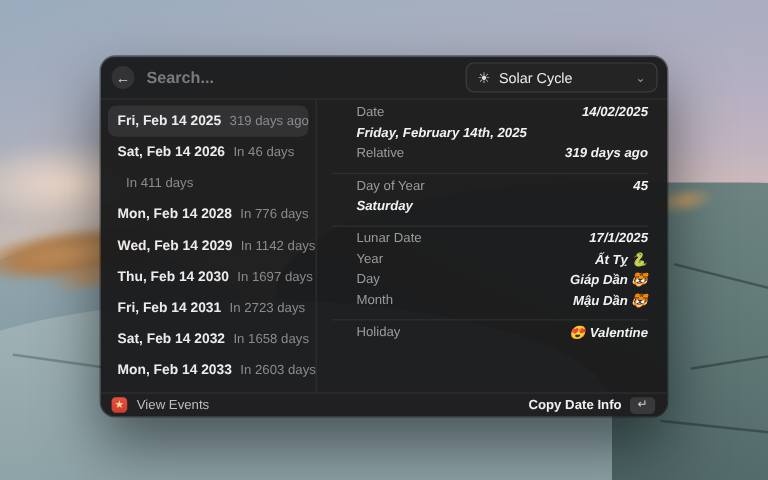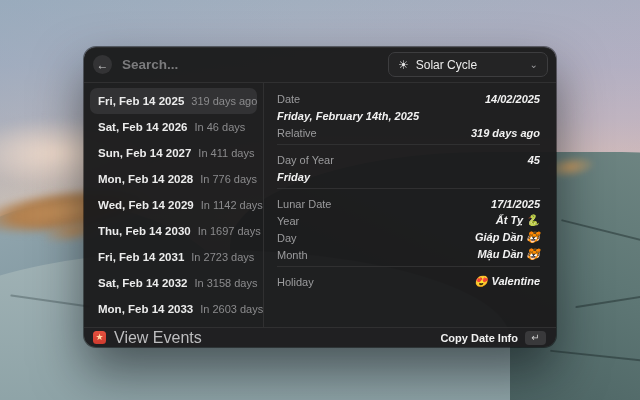--- a/index.html
+++ b/index.html
@@ -60,30 +60,30 @@
   .mode-pill .chev { color:#9a9a9c; font-size:10px; }
 
   .body { flex:1; display:flex; min-height:0; }
   .col-list { width:180px; flex:0 0 180px; border-right:1px solid #303031; padding:5px 6px 0 6px; }
   .row { height:26px; display:flex; align-items:center; padding:0 8px; border-radius:7px; cursor:pointer; }
   .row.selected { background:#323234; }
   .row .t { font-size:11.5px; font-weight:700; color:#ececec; white-space:nowrap; }
   .row .s { font-size:11px; color:#8b8b8d; margin-left:7px; white-space:nowrap; }
 
   .col-detail { flex:1; padding:5px 16px 0 13px; display:flex; flex-direction:column; }
-  .drow { height:17px; display:flex; align-items:flex-end; }
+  .drow { height:17px; display:flex; align-items:flex-start;margin-left:20px; }
   .drow .dl { font-size:11px; color:#9b9b9d; flex:1; }
   .drow .dv { font-size:11px; color:#f2f2f2; font-weight:700; text-align:right;font-style:italic; }
   .dsep { border:none; border-top:1px solid #303031; margin:4.5px 0; }
 
   .ftr { flex:0 0 20px; height:20px; border-top:1px solid #303031; display:flex; align-items:center;
     padding:0 10px 0 9px; background:rgba(34,34,35,.6); }
   .ev-icon { width:13px; height:13px; border-radius:3.5px; background:linear-gradient(180deg,#e4513f,#cf3b2f);
     color:#ffd9a6; font-size:9px; display:flex; align-items:center; justify-content:center; line-height:1; flex:0 0 auto; }
-  .ev-lbl { color:#bdbdbf; font-size:16px; margin-left:8px; cursor:pointer; }
+  .ev-lbl { color:#bdbdbf; font-size:11px; margin-left:8px; cursor:pointer; }
   .spacer { flex:1; }
   .copy-lbl { color:#f0f0f0; font-size:11px; font-weight:700; cursor:pointer; }
   .keycap { width:21px; height:14px; background:#39393b; border-radius:4px; margin-left:7px;
     color:#cfcfcf; font-size:10px; display:flex; align-items:center; justify-content:center; line-height:1; }
 </style>
 </head>
 <body>
 
 <div class="scene">
   <div class="tint"></div>
@@ -119,42 +119,41 @@
     <div class="col-list">
       <div class="row selected">
         <span class="t">Fri, Feb 14 2025</span>
         <span class="s">319 days ago</span>
       </div>
       <div class="row">
         <span class="t">Sat, Feb 14 2026</span>
         <span class="s">In 46 days</span>
       </div>
       <div class="row">
-        <span class="t">Sun, Feb 14 2027</span>
         <span class="s">In 411 days</span>
       </div>
       <div class="row">
         <span class="t">Mon, Feb 14 2028</span>
         <span class="s">In 776 days</span>
       </div>
       <div class="row">
         <span class="t">Wed, Feb 14 2029</span>
         <span class="s">In 1142 days</span>
       </div>
       <div class="row">
         <span class="t">Thu, Feb 14 2030</span>
         <span class="s">In 1697 days</span>
       </div>
       <div class="row">
         <span class="t">Fri, Feb 14 2031</span>
         <span class="s">In 2723 days</span>
       </div>
       <div class="row">
         <span class="t">Sat, Feb 14 2032</span>
-        <span class="s">In 3158 days</span>
+        <span class="s">In 1658 days</span>
       </div>
       <div class="row">
         <span class="t">Mon, Feb 14 2033</span>
         <span class="s">In 2603 days</span>
       </div>
     </div>
 
     <div class="col-detail">
       <div class="drow">
         <span class="dl">Date</span>
@@ -166,21 +165,21 @@
       <div class="drow">
         <span class="dl">Relative</span>
         <span class="dv">319 days ago</span>
       </div>
       <hr class="dsep">
       <div class="drow">
         <span class="dl">Day of Year</span>
         <span class="dv">45</span>
       </div>
       <div class="drow">
-        <span class="dv">Friday</span>
+        <span class="dv">Saturday</span>
       </div>
       <hr class="dsep">
       <div class="drow">
         <span class="dl">Lunar Date</span>
         <span class="dv">17/1/2025</span>
       </div>
       <div class="drow">
         <span class="dl">Year</span>
         <span class="dv">Ất Tỵ 🐍</span>
       </div>

